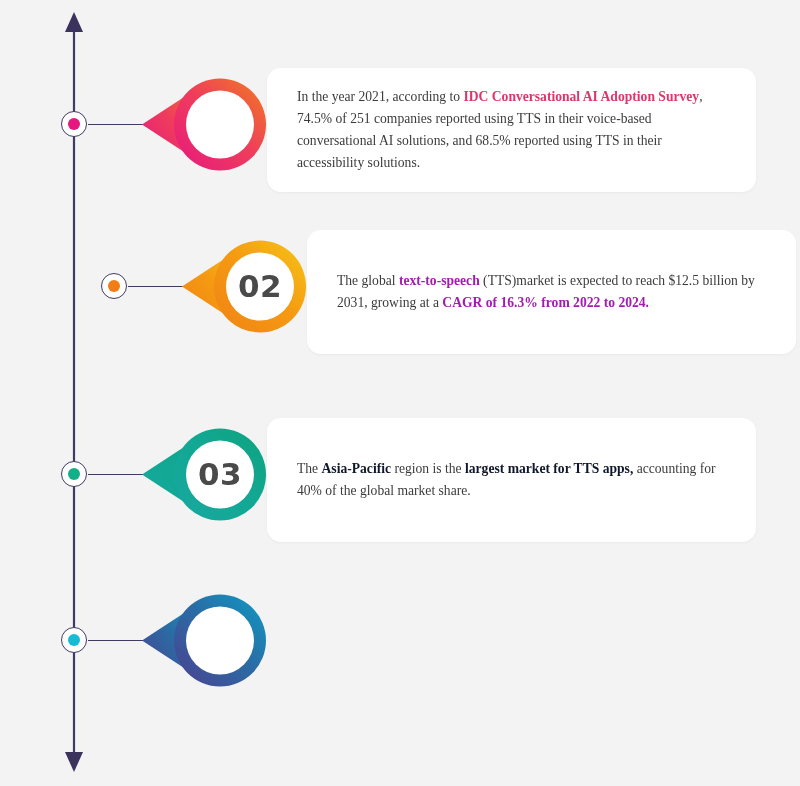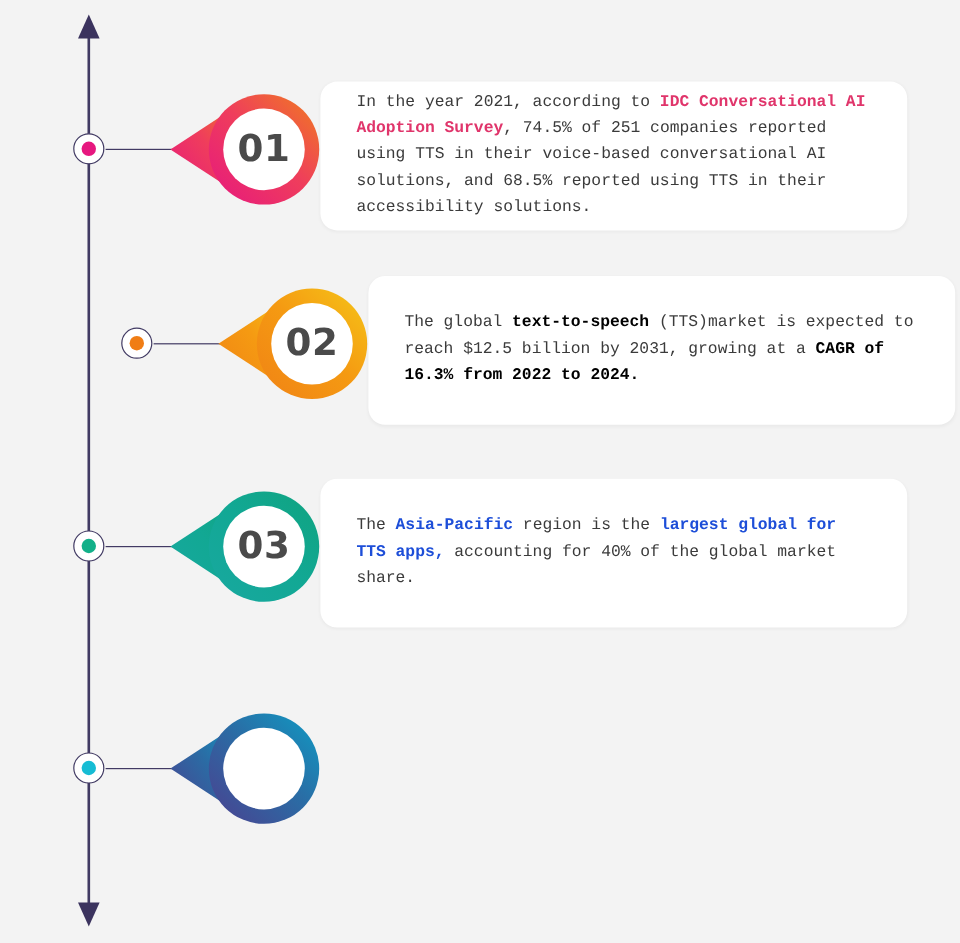--- a/index.html
+++ b/index.html
@@ -31,21 +31,21 @@
 
   
   .row {
     position: absolute;
     left: 0;
     width: 800px;
     height: 175px;
   }
   .row-1 { top: 45px; }
   .row-2 { top: 207px; margin-left: 40px; }
-  .row-3 { top: 376px; padding-left: 44px; }
+  .row-3 { top: 395px; padding-left: 44px; }
   .row-4 { top: 561px; }
 
   
   .node-dot {
     position: absolute;
     left: 61px;
     top: 66px;
     width: 26px;
     height: 26px;
     border-radius: 50%;
@@ -107,27 +107,27 @@
     border-radius: 14px;
     box-shadow: 0 1px 3px rgba(0,0,0,0.045);
     display: flex;
     align-items: center;
     padding: 0 28px 0 30px;
   }
   .card-text {
     font-size: 13.6px;
     line-height: 1.62;
     color: #3b3b3b;
-    font-family: Liberation Mono, monospace;
+    font-family: Liberation Serif, serif;
   }
   .card-text b { font-weight: bold; }
 
   .hl-pink   { color: #e0356b; font-weight: bold; }
-  .hl-orange { color: #000000; font-weight: bold; }
-  .hl-green  { color: #1d4ed8; font-weight: bold; }
+  .hl-orange { color: #a21caf; font-weight: bold; }
+  .hl-green  { color: #0f172a; font-weight: bold; }
   .hl-blue   { color: #3f6ba8; font-weight: bold; }
 </style>
 </head>
 <body style="background: rgb(243, 243, 243);">
 
 <div class="infographic">
 
   <div class="axis">
     <svg width="140" height="786" viewBox="0 0 140 786">
       <line x1="74" y1="26" x2="74" y2="760" stroke="#413a63" stroke-width="2.2"></line>
@@ -147,21 +147,20 @@
           <linearGradient id="g1" x1="0" y1="1" x2="1" y2="0">
             <stop offset="0%" class="gs-a" stop-color="#e6177f"></stop>
             <stop offset="52%" class="gs-b" stop-color="#ef3d5c"></stop>
             <stop offset="100%" class="gs-c" stop-color="#f07d1f"></stop>
           </linearGradient>
         </defs>
         <path class="teardrop" d="M0,62.5 L62,22 L62,103 Z" fill="url(#g1)"></path>
         <circle cx="78" cy="62.5" r="46" fill="url(#g1)"></circle>
         <circle cx="78" cy="62.5" r="34" fill="#ffffff"></circle>
       </svg>
-      <div class="badge-num">01</div>
     </div>
     <div class="card">
       <div class="card-text">In the year 2021, according to <b class="hl-pink">IDC Conversational AI Adoption Survey</b>, 74.5% of 251 companies reported using TTS in their voice-based conversational AI solutions, and 68.5% reported using TTS in their accessibility solutions.</div>
     </div>
   </div>
 
   <div class="row row-2">
     <div class="connector"></div>
     <div class="node-dot">
       <div class="core" style="background: rgb(240, 125, 21);"></div>
@@ -200,21 +199,21 @@
             <stop offset="100%" class="gs-c" stop-color="#0fa37f"></stop>
           </linearGradient>
         </defs>
         <path class="teardrop" d="M0,62.5 L62,22 L62,103 Z" fill="url(#g3)"></path>
         <circle cx="78" cy="62.5" r="46" fill="url(#g3)"></circle>
         <circle cx="78" cy="62.5" r="34" fill="#ffffff"></circle>
       </svg>
       <div class="badge-num">03</div>
     </div>
     <div class="card">
-      <div class="card-text">The <b class="hl-green">Asia-Pacific</b> region is the <b class="hl-green">largest global for TTS apps,</b> accounting for 40% of the global market share.</div>
+      <div class="card-text">The <b class="hl-green">Asia-Pacific</b> region is the <b class="hl-green">largest market for TTS apps,</b> accounting for 40% of the global market share.</div>
     </div>
   </div>
 
   <div class="row row-4">
     <div class="connector"></div>
     <div class="node-dot">
       <div class="core" style="background: rgb(22, 188, 212);"></div>
     </div>
     <div class="badge">
       <svg width="125" height="125" viewBox="0 0 125 125">

